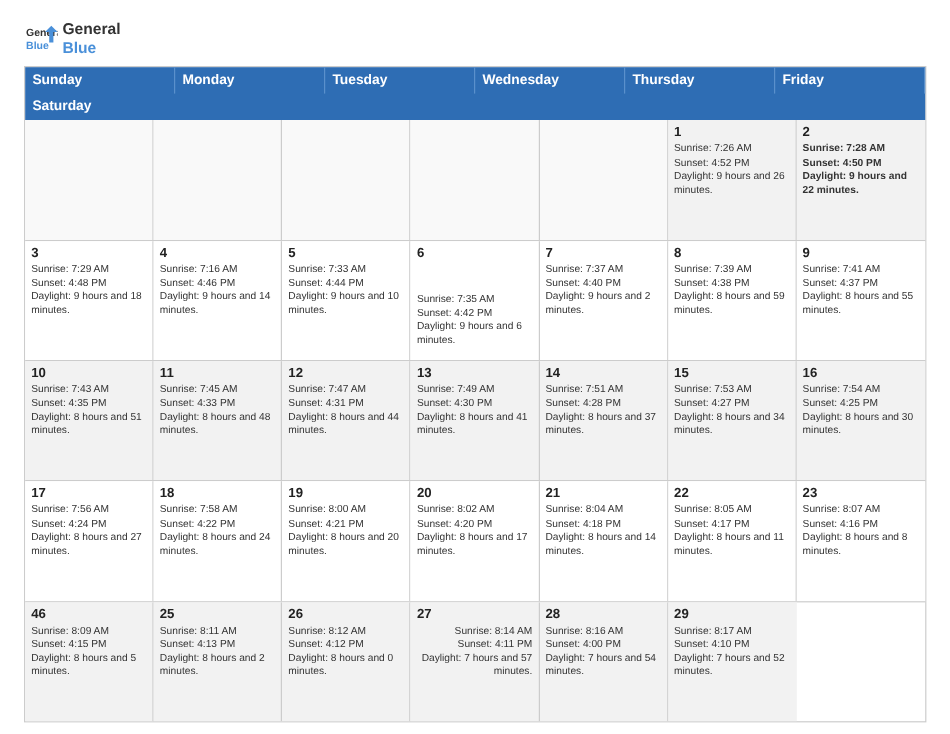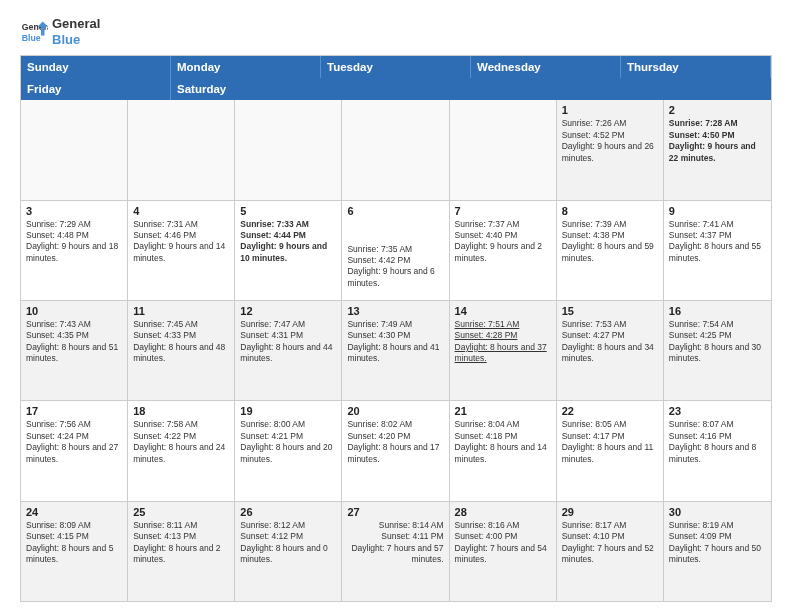--- a/index.html
+++ b/index.html
@@ -55,21 +55,21 @@
       color: #444;
     }
     .calendar {
       flex: 1;
       display: flex;
       flex-direction: column;
       border: 1px solid #ccc;
     }
     .cal-header-row {
       display: grid;
-      grid-template-columns: repeat(5, 1fr);
+      grid-template-columns: repeat(6, 1fr);
       background: #2e6db4;
     }
     .cal-header-cell {
       color: #fff;
       font-size: 11.5px;
       font-weight: bold;
       padding: 5px 6px;
       text-align: left;
       border-right: 1px solid #5a90cc;
     }
@@ -167,27 +167,27 @@
         </div>
         <div class="cal-row">
           <div class="cal-cell">
             <span class="day-num">3</span>
             <div class="cell-info" style="white-space: pre-line;">Sunrise: 7:29 AM
 Sunset: 4:48 PM
 Daylight: 9 hours and 18 minutes.</div>
           </div>
           <div class="cal-cell">
             <span class="day-num">4</span>
-            <div class="cell-info" style="white-space: pre-line;">Sunrise: 7:31 AM
+            <div class="cell-info" style="white-space: pre-line;">Sunrise: 7:16 AM
 Sunset: 4:46 PM
 Daylight: 9 hours and 14 minutes.</div>
           </div>
           <div class="cal-cell">
             <span class="day-num">5</span>
-            <div class="cell-info" style="white-space: pre-line; font-weight: bold;">Sunrise: 7:33 AM
+            <div class="cell-info" style="white-space: pre-line;">Sunrise: 7:33 AM
 Sunset: 4:44 PM
 Daylight: 9 hours and 10 minutes.</div>
           </div>
           <div class="cal-cell">
             <span class="day-num">6</span>
             <div class="cell-info" style="white-space: pre-line; margin-top: 27px;">Sunrise: 7:35 AM
 Sunset: 4:42 PM
 Daylight: 9 hours and 6 minutes.</div>
           </div>
           <div class="cal-cell">
@@ -229,21 +229,21 @@
 Daylight: 8 hours and 44 minutes.</div>
           </div>
           <div class="cal-cell shaded">
             <span class="day-num">13</span>
             <div class="cell-info" style="white-space: pre-line;">Sunrise: 7:49 AM
 Sunset: 4:30 PM
 Daylight: 8 hours and 41 minutes.</div>
           </div>
           <div class="cal-cell shaded">
             <span class="day-num">14</span>
-            <div class="cell-info" style="white-space: pre-line; text-decoration: underline;">Sunrise: 7:51 AM
+            <div class="cell-info" style="white-space: pre-line;">Sunrise: 7:51 AM
 Sunset: 4:28 PM
 Daylight: 8 hours and 37 minutes.</div>
           </div>
           <div class="cal-cell shaded">
             <span class="day-num">15</span>
             <div class="cell-info" style="white-space: pre-line;">Sunrise: 7:53 AM
 Sunset: 4:27 PM
 Daylight: 8 hours and 34 minutes.</div>
           </div>
           <div class="cal-cell shaded">
@@ -292,21 +292,21 @@
           </div>
           <div class="cal-cell">
             <span class="day-num">23</span>
             <div class="cell-info" style="white-space: pre-line;">Sunrise: 8:07 AM
 Sunset: 4:16 PM
 Daylight: 8 hours and 8 minutes.</div>
           </div>
         </div>
         <div class="cal-row">
           <div class="cal-cell shaded">
-            <span class="day-num">24</span>
+            <span class="day-num">46</span>
             <div class="cell-info" style="white-space: pre-line;">Sunrise: 8:09 AM
 Sunset: 4:15 PM
 Daylight: 8 hours and 5 minutes.</div>
           </div>
           <div class="cal-cell shaded">
             <span class="day-num">25</span>
             <div class="cell-info" style="white-space: pre-line;">Sunrise: 8:11 AM
 Sunset: 4:13 PM
 Daylight: 8 hours and 2 minutes.</div>
           </div>
@@ -326,23 +326,17 @@
             <span class="day-num">28</span>
             <div class="cell-info" style="white-space: pre-line;">Sunrise: 8:16 AM
 Sunset: 4:00 PM
 Daylight: 7 hours and 54 minutes.</div>
           </div>
           <div class="cal-cell shaded">
             <span class="day-num">29</span>
             <div class="cell-info" style="white-space: pre-line;">Sunrise: 8:17 AM
 Sunset: 4:10 PM
 Daylight: 7 hours and 52 minutes.</div>
-          </div>
-          <div class="cal-cell shaded">
-            <span class="day-num">30</span>
-            <div class="cell-info" style="white-space: pre-line;">Sunrise: 8:19 AM
-Sunset: 4:09 PM
-Daylight: 7 hours and 50 minutes.</div>
           </div>
         </div>
       </div>
   </div>
 </div>
 
 </body></html>

